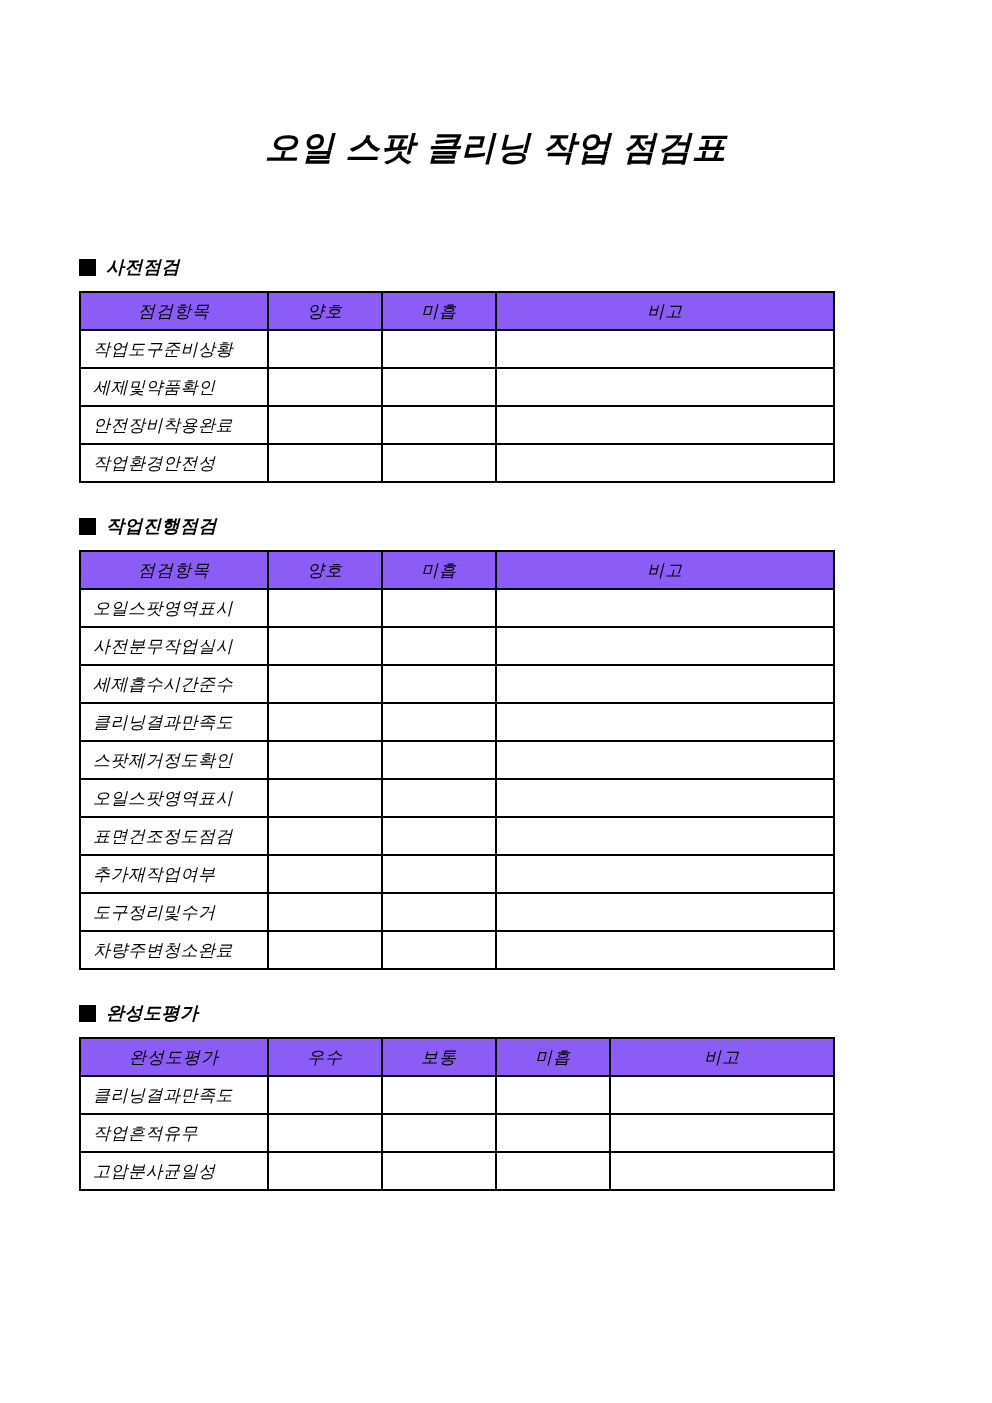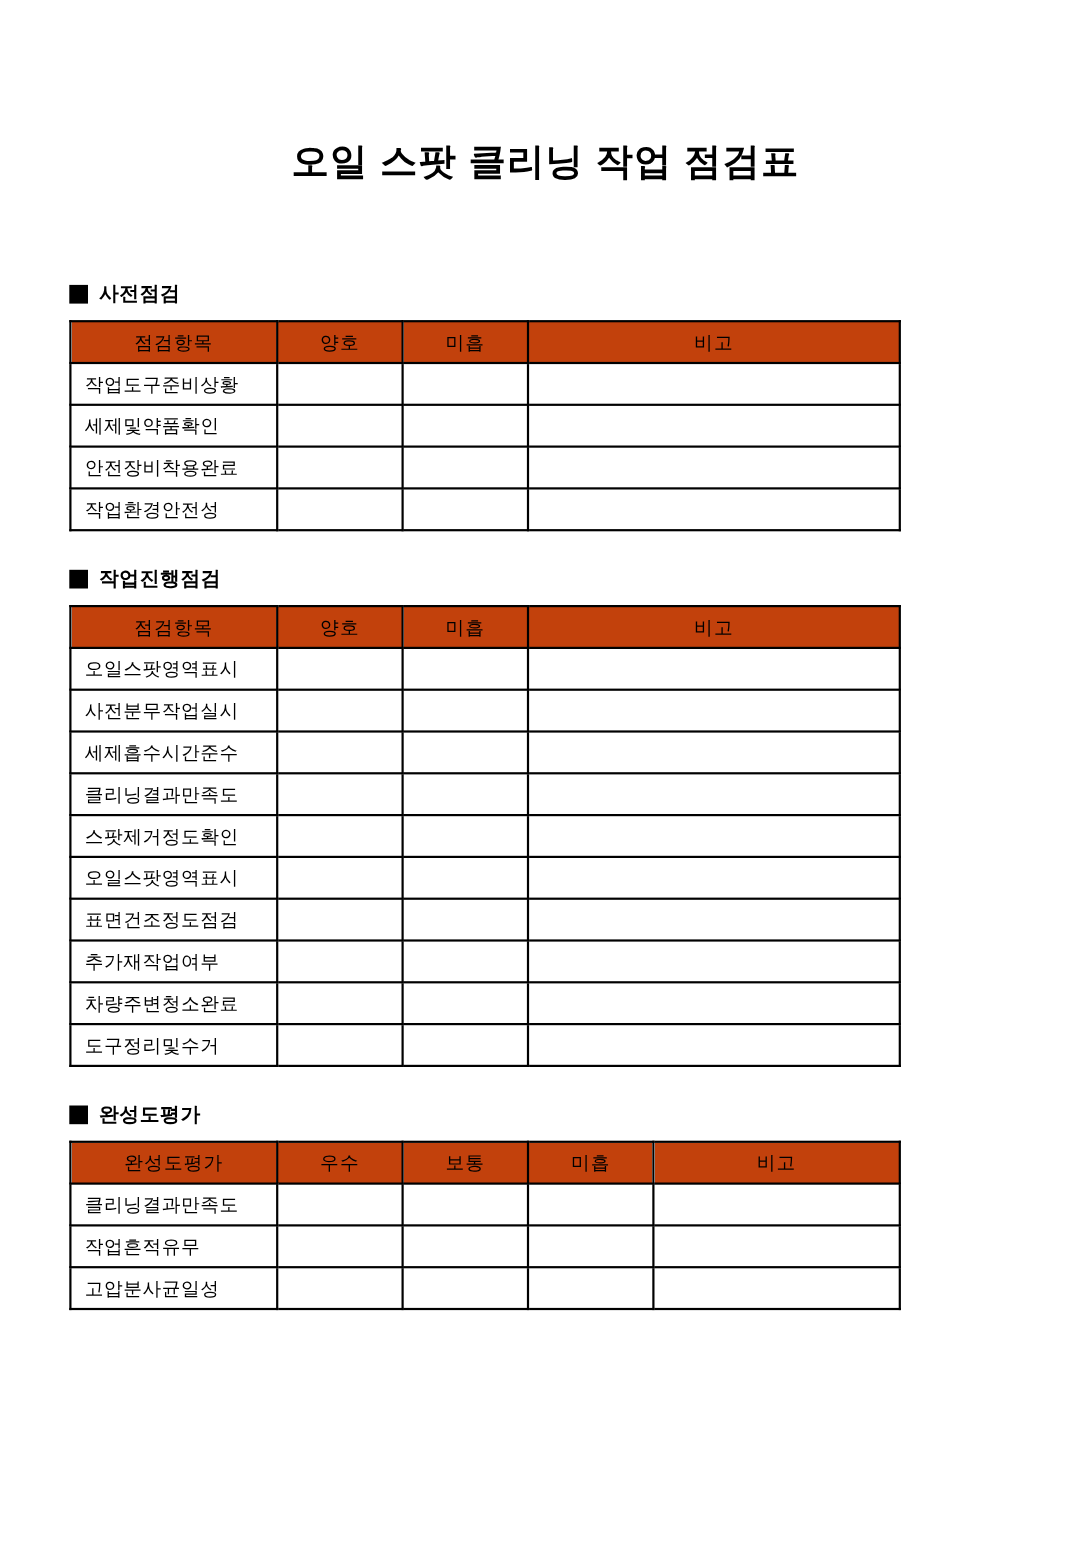--- a/index.html
+++ b/index.html
@@ -7,22 +7,23 @@
   body {
     width: 992px;
     height: 1403px;
     background: #ffffff;
     color: #000000;
     font-family: "Liberation Sans", "DejaVu Sans", sans-serif;
   }
   .page {
     width: 992px;
     height: 1403px;
-    padding: 0 63px;
+    padding: 0 79px;
     overflow: hidden;
+    font-style: italic;
   }
   .doc-title {
     margin: 0;
     padding-top: 126px;
     text-align: center;
     font-size: 34px;
     line-height: 42px;
     font-weight: 700;
     letter-spacing: 1px;
     white-space: nowrap;
@@ -55,21 +56,21 @@
   table.checklist td {
     border: 2px solid #000000;
     height: 38px;
     padding: 0;
     font-size: 17px;
     font-weight: 400;
     overflow: hidden;
     white-space: nowrap;
   }
   table.checklist th {
-    background: #c2410c;
+    background: #8b5cf6;
     text-align: center;
     letter-spacing: 1px;
   }
   table.checklist td.label-cell {
     text-align: left;
     padding-left: 12px;
     letter-spacing: 0.5px;
   }
   table.checklist td.check-cell { background: #ffffff; }
 </style>
@@ -192,27 +193,27 @@
             <td class="check-cell"></td>
             <td class="check-cell"></td>
           </tr>
           <tr>
             <td class="label-cell">추가재작업여부</td>
             <td class="check-cell"></td>
             <td class="check-cell"></td>
             <td class="check-cell"></td>
           </tr>
           <tr>
+            <td class="label-cell">도구정리및수거</td>
+            <td class="check-cell"></td>
+            <td class="check-cell"></td>
+            <td class="check-cell"></td>
+          </tr>
+          <tr>
             <td class="label-cell">차량주변청소완료</td>
-            <td class="check-cell"></td>
-            <td class="check-cell"></td>
-            <td class="check-cell"></td>
-          </tr>
-          <tr>
-            <td class="label-cell">도구정리및수거</td>
             <td class="check-cell"></td>
             <td class="check-cell"></td>
             <td class="check-cell"></td>
           </tr>
         </tbody>
       </table>
   </div>
 
   <div class="section">
     <div class="section-heading">

